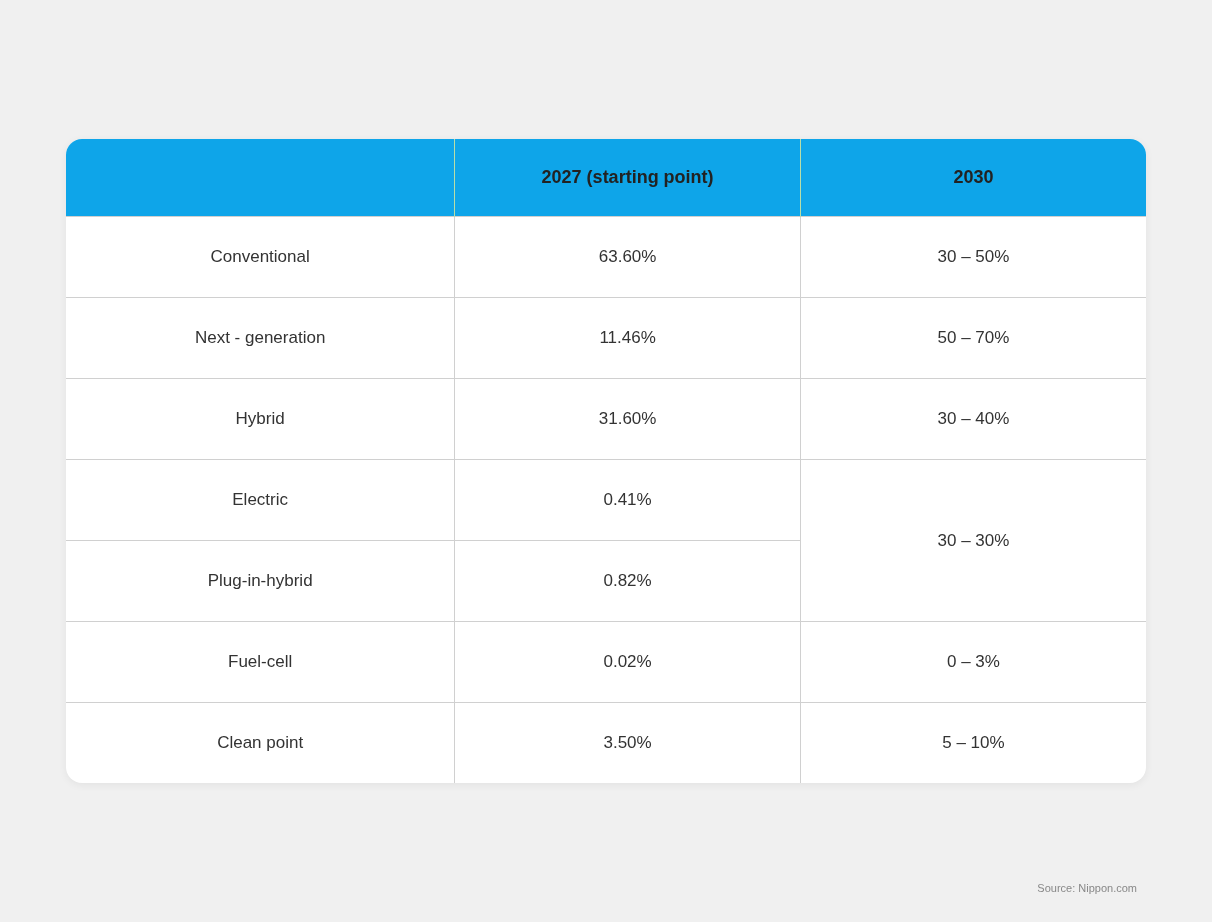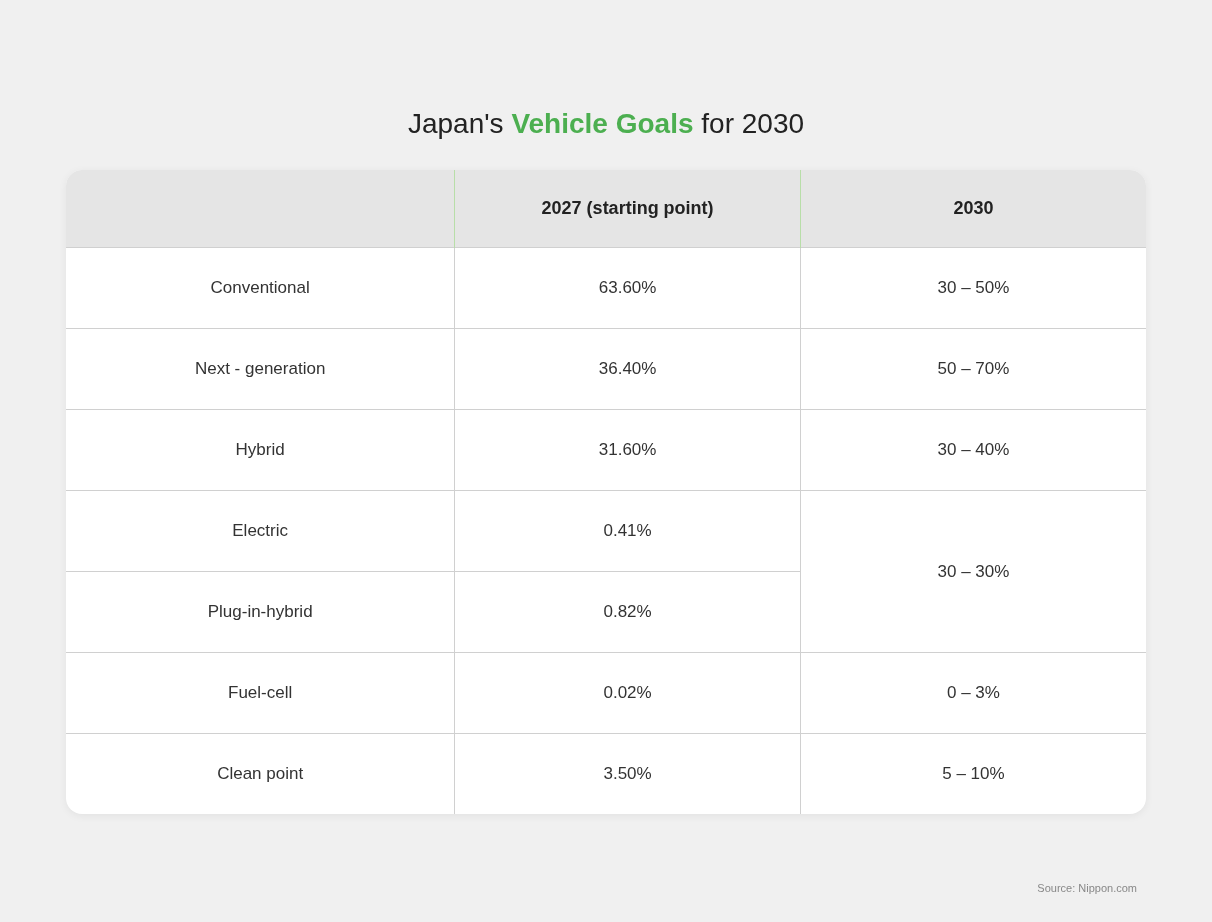--- a/index.html
+++ b/index.html
@@ -50,21 +50,21 @@
       width: 1080px;
       box-shadow: 0 2px 8px rgba(0,0,0,0.06);
     }
 
     table {
       width: 100%;
       border-collapse: collapse;
     }
 
     thead tr {
-      background-color: #e5e5e5;
+      background-color: #0ea5e9;
       margin-top: 36px;
     }
 
     thead th {
       padding: 28px 20px;
       font-size: 18px;
       font-weight: bold;
       color: #222;
       text-align: center;
     }
@@ -118,42 +118,39 @@
     thead th:nth-child(2) {
       border-left: 1px solid #b8dea8;
       border-right: 1px solid #b8dea8;
     }
   </style>
 </head>
 <body>
 
 <div class="page-wrapper">
 
-  <h1 class="title">
-    <span>Japan's </span><span class="title-highlight">Vehicle Goals</span><span> for 2030</span>
-  </h1>
 
   <div class="table-container">
     <table>
       <thead>
         <tr>
           <th></th>
           <th>2027 (starting point)</th>
           <th>2030</th>
         </tr>
       </thead>
       <tbody id="table-body">
       <tr>
             <td>Conventional</td>
             <td>63.60%</td>
             <td>30 – 50%</td>
           </tr>
           <tr>
             <td>Next - generation</td>
-            <td>36.40%</td>
+            <td>11.46%</td>
             <td>50 – 70%</td>
           </tr>
           <tr>
             <td>Hybrid</td>
             <td>31.60%</td>
             <td>30 – 40%</td>
           </tr>
           <tr>
             <td>Electric</td>
             <td>0.41%</td>

